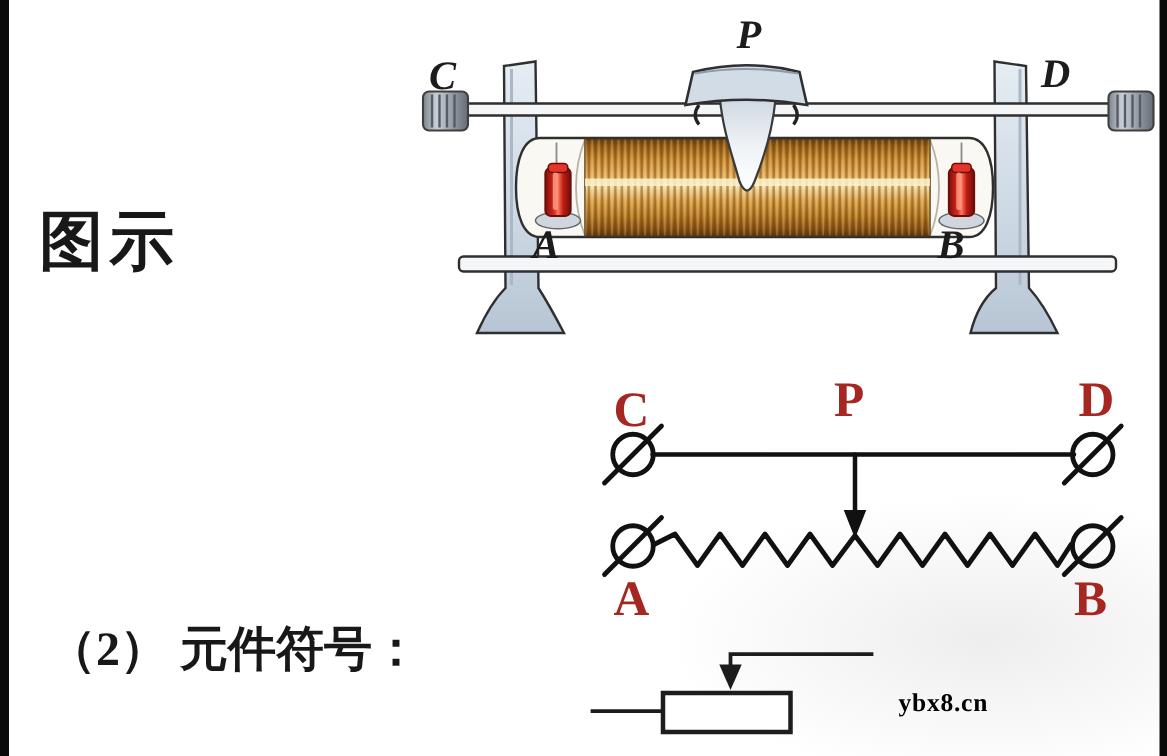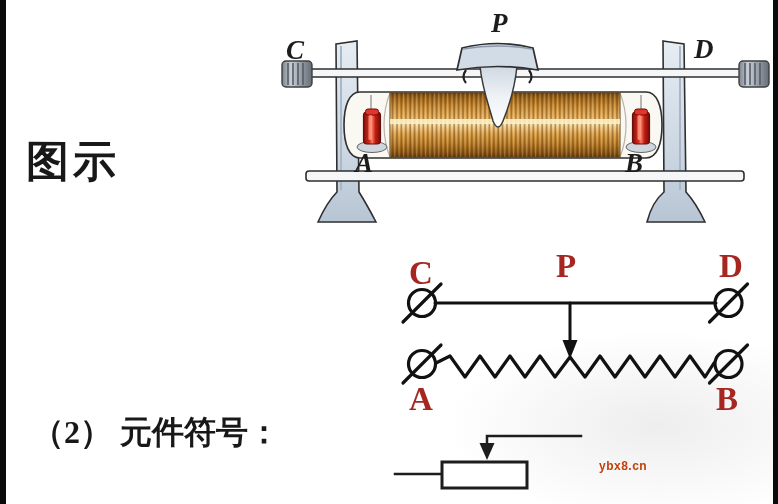--- a/index.html
+++ b/index.html
@@ -8,22 +8,22 @@
   .edge-bar { position:absolute; top:0; height:100%; background:#0a0a0a; }
   .edge-bar.left  { left:0; width:6px; }
   .edge-bar.right { right:0; width:5px; }
   .bg-wash { position:absolute; right:5px; bottom:0; width:330px; height:175px;
              background: radial-gradient(ellipse at 65% 55%, rgba(205,205,205,0.35), rgba(255,255,255,0) 70%); }
   .cn { position:absolute; font-weight:700; color:#181818; white-space:nowrap;
         font-family:"Liberation Serif","DejaVu Serif",serif; }
   .caption   { left:26px; top:140px; font-size:43px; letter-spacing:4px; line-height:1; }
   .section-1 { left:13px; top:291px; font-size:38px; line-height:1; }
   .section-2 { left:13px; top:416px; font-size:32px; line-height:1;margin-left:19px; }
-  .watermark { position:absolute; left:599px; top:459px; font-family:Liberation Sans, sans-serif;
-               font-weight:700; font-size:12px; color:#c2410c; letter-spacing:0.5px; }
+  .watermark { position:absolute; left:599px; top:459px; font-family:Liberation Serif, serif;
+               font-weight:700; font-size:17px; color:#000000; letter-spacing:0.5px; }
   svg.layer { position:absolute; overflow:visible; }
   .photo-svg     { left:268px; top:2px; }
   .schematic-svg { left:398px; top:246px; }
   .symbol-svg    { left:392px; top:428px; }
   .photo-label { font:italic 700 27px "Liberation Serif","DejaVu Serif",serif; }
   .schem-label { font:700 33px "Liberation Serif","DejaVu Serif",serif; }
 </style>
 </head>
 <body>
 

